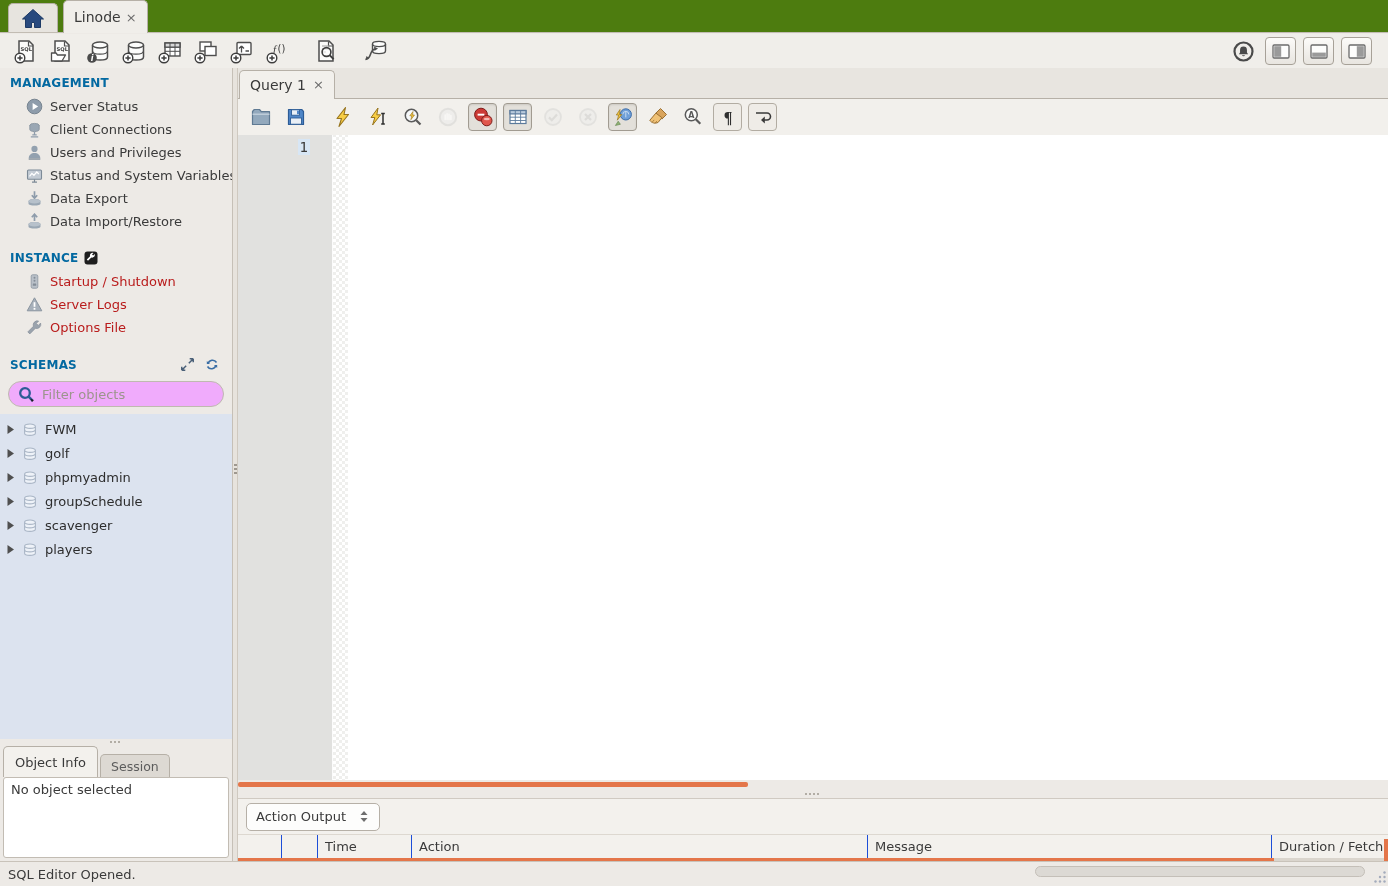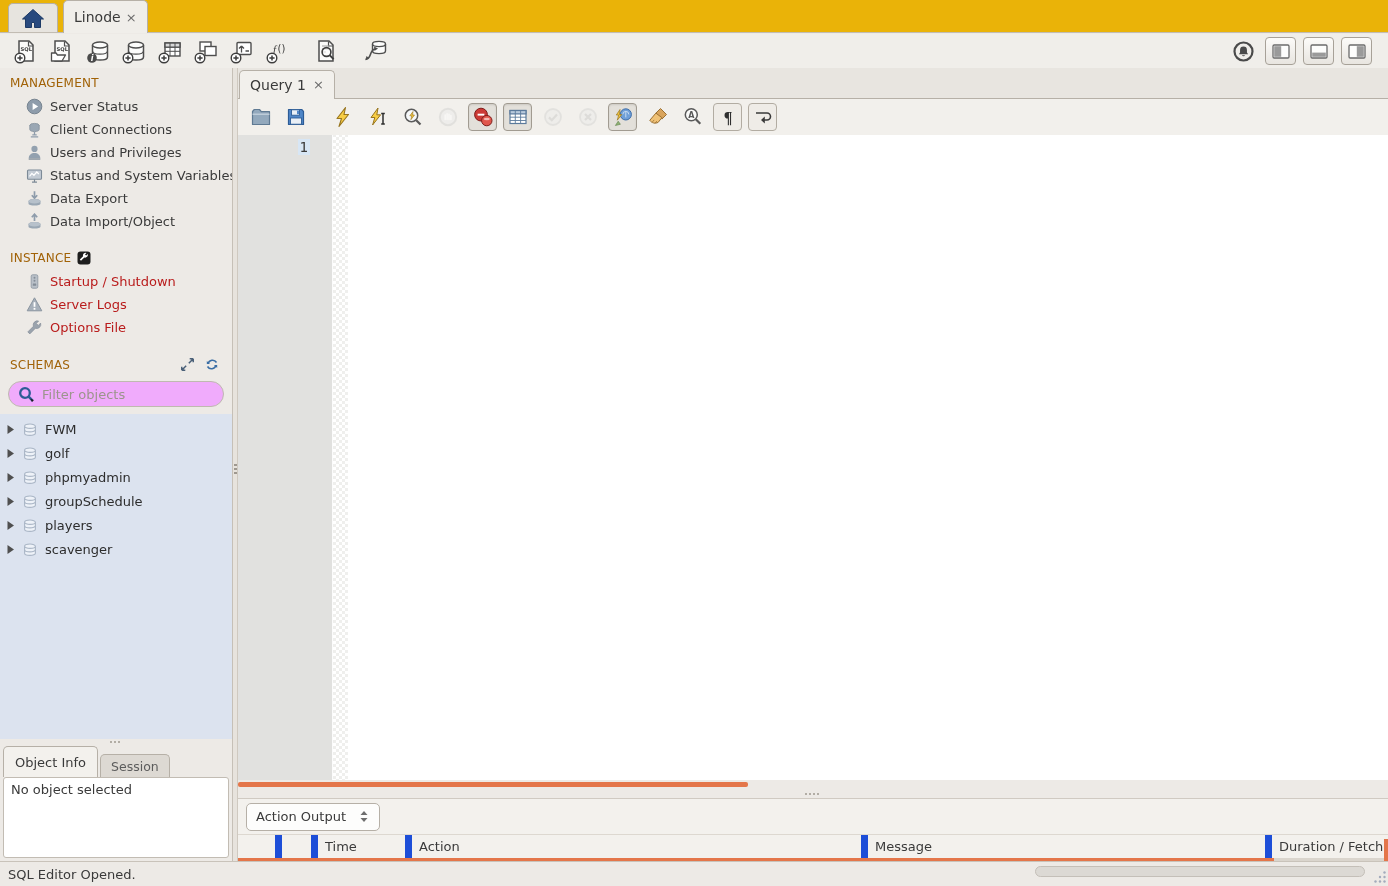--- a/index.html
+++ b/index.html
@@ -2,39 +2,39 @@
 <html><head>
 <meta charset="utf-8">
 <style>
   html,body{margin:0;padding:0;}
   body{width:1388px;height:886px;overflow:hidden;font-family:"DejaVu Sans","Liberation Sans",sans-serif;}
   .app{position:relative;width:1388px;height:886px;background:#edeae6;color:#3a3a3a;overflow:hidden;}
   .ic{display:inline-flex;align-items:center;justify-content:center;}
   .ic svg{display:block;}
 
   
-  .tabstrip{position:absolute;top:0;left:0;right:0;height:33px;background:#eab308;border-bottom:1px solid #c2bcb3;display:flex;align-items:flex-end;padding-left:8px;box-sizing:border-box;}
+  .tabstrip{position:absolute;top:0;left:0;right:0;height:33px;background:#4d7c0f;border-bottom:1px solid #c2bcb3;display:flex;align-items:flex-end;padding-left:8px;box-sizing:border-box;}
   .hometab{width:50px;height:29px;background:#e7e4df;border:1px solid #b6b0a7;border-bottom:none;border-radius:5px 5px 0 0;display:flex;align-items:center;justify-content:center;margin-right:5px;box-sizing:border-box;}
   .conntab{height:33px;background:#f0eeea;border:1px solid #b6b0a7;border-bottom:none;border-radius:5px 5px 0 0;display:flex;align-items:center;padding:0 10px;font-size:14px;gap:5px;box-sizing:border-box;position:relative;top:1px;}
   .closex{font-size:13px;color:#6b6b6b;cursor:default;line-height:1;}
 
   
   .main-toolbar{position:absolute;top:34px;left:0;right:0;height:34px;background:#f0eeea;display:flex;align-items:center;padding:0 8px;box-sizing:border-box;}
   .tbtn{width:36px;height:30px;display:flex;align-items:center;justify-content:center;}
   .tbtn.gap{margin-left:12px;}
   .mt-right{margin-left:auto;display:flex;align-items:center;gap:7px;padding-right:8px;}
   .panelbtn{width:31px;height:28px;border:1px solid #a7a198;border-radius:4px;background:linear-gradient(#fcfbf9,#e8e5e0);display:flex;align-items:center;justify-content:center;box-sizing:border-box;}
   .plainbtn{width:30px;height:28px;display:flex;align-items:center;justify-content:center;}
 
   
   .content{position:absolute;top:68px;left:0;right:0;bottom:25px;}
 
   
   .sidebar{position:absolute;top:0;left:0;width:232px;height:100%;display:flex;flex-direction:column;overflow:hidden;}
-  .side-title{display:flex;align-items:center;gap:6px;padding:8px 10px 5px 10px;font-size:12px;font-weight:normal;color:#a16207;letter-spacing:.2px;}
+  .side-title{display:flex;align-items:center;gap:6px;padding:8px 10px 5px 10px;font-size:12px;font-weight:bold;color:#0369a1;letter-spacing:.2px;}
   .side-item{display:flex;align-items:center;gap:7px;height:23px;padding-left:26px;font-size:13px;white-space:nowrap;overflow:hidden;}
   .side-item .lbl{overflow:hidden;text-overflow:clip;white-space:nowrap;}
   .side-item.disabled{color:#b91c1c;}
   .sec-gap{height:10px;}
   .schemas-head .actions{margin-left:auto;display:flex;align-items:center;gap:9px;padding-right:2px;}
   .filterwrap{margin:4px 8px 7px 8px;height:26px;background:#f0abfc;border:1px solid #bfb9b0;border-radius:13px;display:flex;align-items:center;padding:0 9px;gap:7px;box-sizing:border-box;flex:none;}
   .filterwrap input{border:none;outline:none;background:transparent;font-size:13px;color:#3a3a3a;width:100%;font-family:inherit;padding:0;}
   .filterwrap input::placeholder{color:#9b958c;}
   .tree{flex:1;background:#dce3ef;overflow:hidden;padding-top:3px;}
   .tree-row{display:flex;align-items:center;height:24px;padding-left:6px;gap:7px;font-size:13px;color:#2d2d2d;}
@@ -70,21 +70,21 @@
   .editor-hscroll{position:absolute;top:714px;left:0;width:510px;height:5px;background:#e4764a;border-radius:2px;}
   .hsplit{position:absolute;top:721px;left:0;right:0;height:10px;border-bottom:1px solid #d0cac2;box-sizing:border-box;}
   .hsplit .dots{position:absolute;top:4px;left:567px;width:2px;height:2px;border-radius:50%;background:#9e988f;box-shadow:4px 0 0 #9e988f,8px 0 0 #9e988f,12px 0 0 #9e988f;}
 
   
   .output{position:absolute;top:731px;left:0;right:0;bottom:0;background:#f3f1ed;}
   .selector-row{height:35px;display:flex;align-items:center;padding-left:8px;}
   .combo{height:28px;min-width:130px;background:#fdfdfc;border:1px solid #b6b0a7;border-radius:5px;display:flex;align-items:center;padding:0 9px;font-size:13px;gap:12px;box-sizing:border-box;}
   .combo .spin{margin-left:auto;}
   .header-row{height:23px;display:flex;align-items:stretch;border-top:1px solid #ddd8d0;background:#f3f1ed;}
-  .hcell{display:flex;align-items:center;padding-left:7px;font-size:13px;border-right:7px solid #1d4ed8;white-space:nowrap;overflow:hidden;box-sizing:border-box;flex:none;}
+  .hcell{display:flex;align-items:center;padding-left:7px;font-size:13px;border-right:1px solid #1d4ed8;white-space:nowrap;overflow:hidden;box-sizing:border-box;flex:none;}
   .hcell.last{flex:1;border-right:none;}
   .out-underline{height:3px;display:flex;}
   .out-underline .or{width:1036px;background:#e4764a;}
   .out-underline .gr{flex:1;background:#dad5cd;}
   .out-vscroll{position:absolute;right:0;top:40px;width:4px;height:23px;background:#e4764a;}
 
   
   .bottom-thumb{position:absolute;left:1035px;top:866px;width:330px;height:11px;background:#dcd9d4;border:1px solid #c4bfb8;border-radius:6px;box-sizing:border-box;}
   .statusbar{position:absolute;left:0;right:0;bottom:0;height:25px;background:#edeae6;border-top:1px solid #c9c3ba;display:flex;align-items:center;padding-left:8px;font-size:13px;box-sizing:border-box;}
   .resize-grip{position:absolute;right:1px;bottom:2px;}
@@ -311,21 +311,21 @@
             <span class="lbl">Data Export</span>
           </div>
           <div class="side-item">
             <span class="ic">
               <svg width="17" height="17" viewBox="0 0 17 17">
                 <path d="M8.5 8V1.4M5.8 4.2l2.7-3 2.7 3" fill="none" stroke="#8e9cab" stroke-width="1.7"></path>
                 <path d="M2.5 11.3c0-1.4 2.7-2.2 6-2.2s6 .8 6 2.2v2.1c0 1.4-2.7 2.2-6 2.2s-6-.8-6-2.2z" fill="#9aa7b4"></path>
                 <ellipse cx="8.5" cy="11.3" rx="6" ry="2.2" fill="#b7c1cb"></ellipse>
               </svg>
             </span>
-            <span class="lbl">Data Import/Object</span>
+            <span class="lbl">Data Import/Restore</span>
           </div>
         </div>
       <div class="sec-gap"></div>
       <div class="side-title">
         <span>INSTANCE</span>
         <span class="ic">
             <svg width="14" height="14" viewBox="0 0 14 14">
               <rect x=".5" y=".5" width="13" height="13" rx="3" fill="#1e1e1e"></rect>
               <path d="M10.7 3.1a2.7 2.7 0 01-3.4 3.4L4 9.8 2.8 8.6l3.3-3.3a2.7 2.7 0 013.4-3.4L8 3.4l1.2 1.2z" fill="#fff"></path>
             </svg>
@@ -457,36 +457,36 @@
                 <path d="M1.5 1l6.5 4.5L1.5 10z" fill="#4f4f4f"></path>
               </svg>
             </span>
             <span class="ic">
               <svg width="16" height="15" viewBox="0 0 16 15">
                 <path d="M2.6 4.2v7c0 1.2 2.4 2.2 5.4 2.2s5.4-1 5.4-2.2v-7" fill="#eef2f8" stroke="#aab6c6" stroke-width="1.1"></path>
                 <path d="M2.6 7.7c0 1.2 2.4 2.2 5.4 2.2s5.4-1 5.4-2.2" fill="none" stroke="#aab6c6" stroke-width="1.1"></path>
                 <ellipse cx="8" cy="4.2" rx="5.4" ry="2.2" fill="#eef2f8" stroke="#aab6c6" stroke-width="1.1"></ellipse>
               </svg>
             </span>
-            <span>players</span>
+            <span>scavenger</span>
           </div>
           <div class="tree-row">
             <span class="ic">
               <svg width="9" height="11" viewBox="0 0 9 11">
                 <path d="M1.5 1l6.5 4.5L1.5 10z" fill="#4f4f4f"></path>
               </svg>
             </span>
             <span class="ic">
               <svg width="16" height="15" viewBox="0 0 16 15">
                 <path d="M2.6 4.2v7c0 1.2 2.4 2.2 5.4 2.2s5.4-1 5.4-2.2v-7" fill="#eef2f8" stroke="#aab6c6" stroke-width="1.1"></path>
                 <path d="M2.6 7.7c0 1.2 2.4 2.2 5.4 2.2s5.4-1 5.4-2.2" fill="none" stroke="#aab6c6" stroke-width="1.1"></path>
                 <ellipse cx="8" cy="4.2" rx="5.4" ry="2.2" fill="#eef2f8" stroke="#aab6c6" stroke-width="1.1"></ellipse>
               </svg>
             </span>
-            <span>scavenger</span>
+            <span>players</span>
           </div>
         </div>
       <div class="info-panel">
         <span class="info-grip"></span>
         <div class="info-tabs">
           <div class="itab active">
             <span>Object Info</span>
           </div>
           <div class="itab inactive">
             <span>Session</span>

